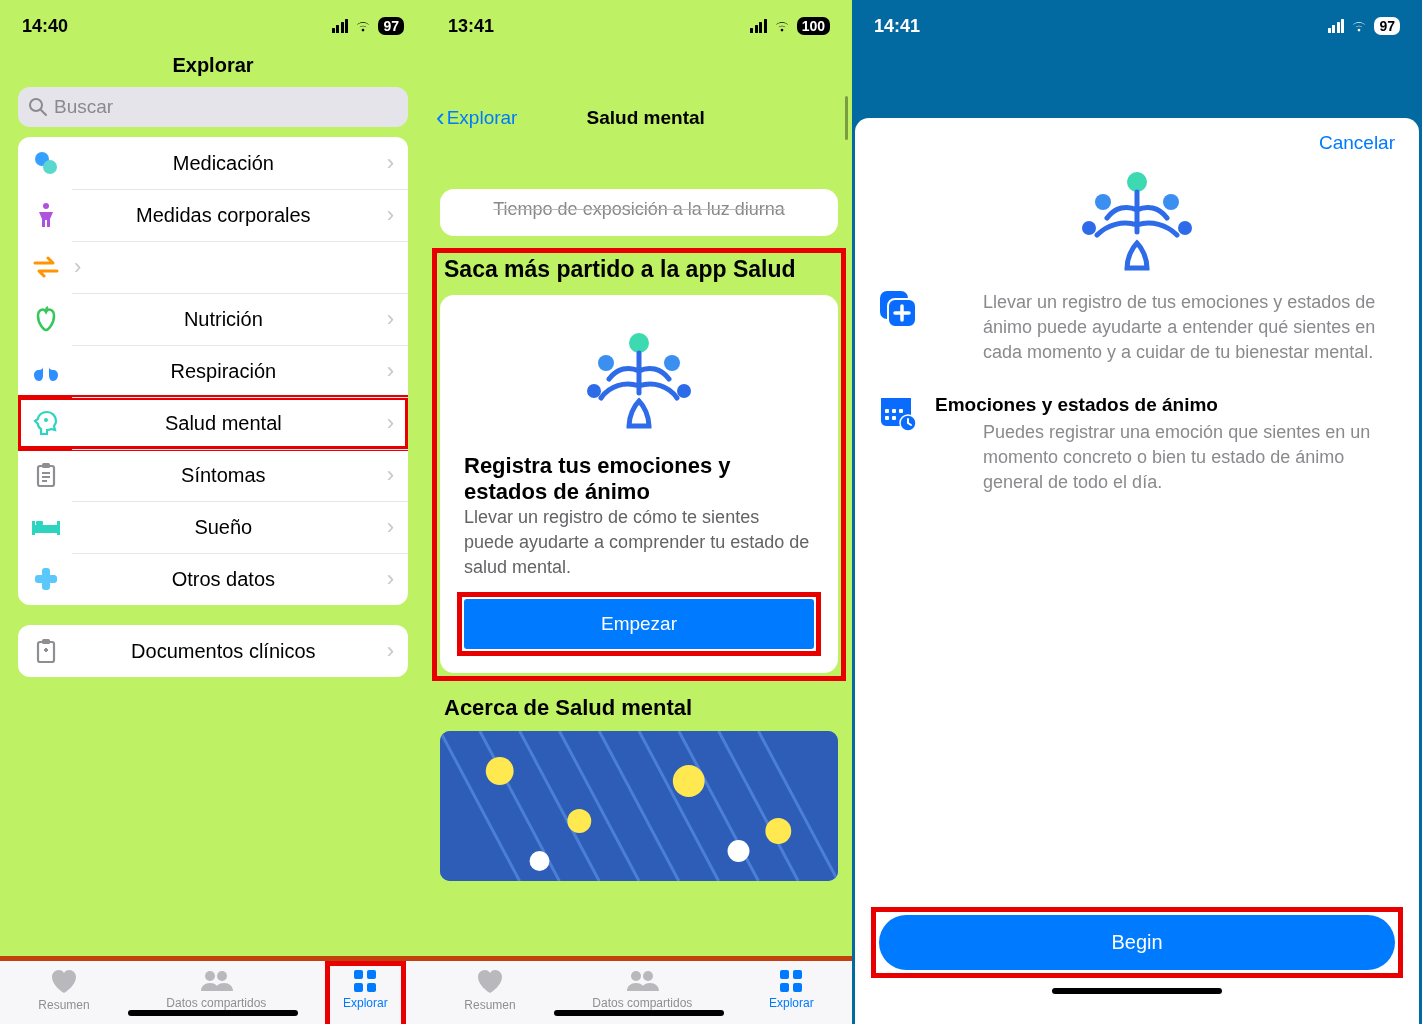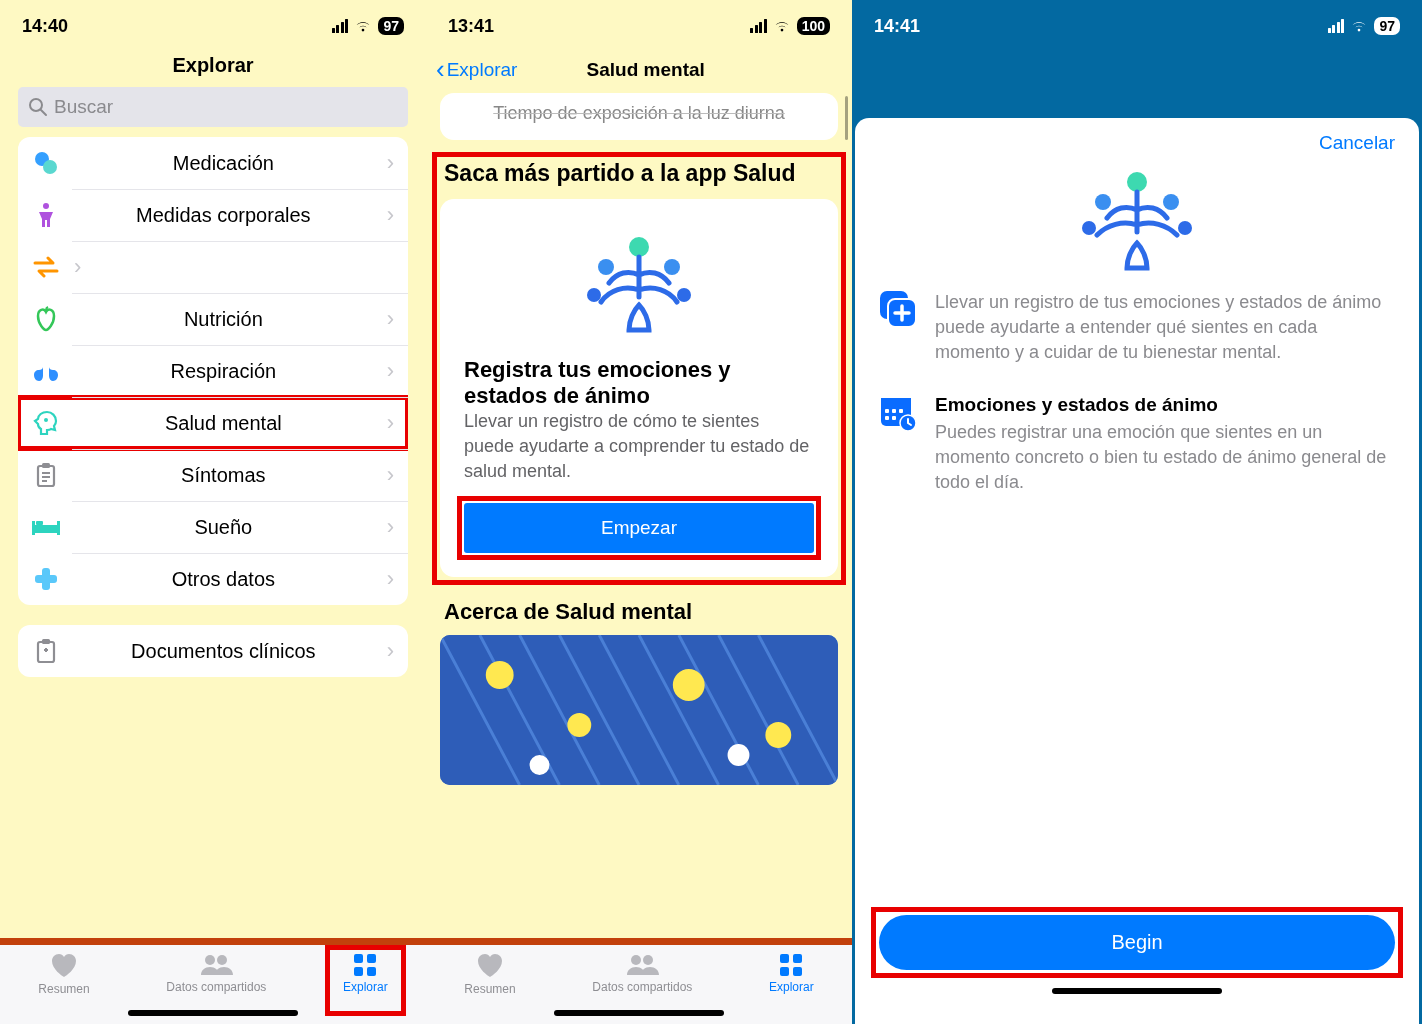--- a/index.html
+++ b/index.html
@@ -1,45 +1,45 @@
 <!DOCTYPE html>
 <html><head>
   <meta charset="utf-8">
   <style>
     * { margin: 0; padding: 0; box-sizing: border-box; font-family: -apple-system, BlinkMacSystemFont, 'Segoe UI', sans-serif; -webkit-font-smoothing: antialiased; }
     body { background: #fff; display: flex; width: 1422px; height: 1024px; overflow: hidden; }
-    .screen { position: relative; display: flex; flex-direction: column; background: #fef9c3; }
+    .screen { position: relative; display: flex; flex-direction: column; background: #bef264; }
     .screen-1 { width: 426px; }
-    .screen-2 { width: 426px; }
+    .screen-2 { width: 426px; gap: 48px; }
     .screen-3 { width: 570px; background: #0369a1; }
 
     
     .status-bar { display: flex; align-items: center; justify-content: space-between; padding: 8px 22px 4px; height: 48px; font-weight: 600; font-size: 18px; }
     .status-right { display: flex; align-items: center; gap: 6px; }
     .signal-bars { display: inline-flex; align-items: flex-end; gap: 1.5px; }
     .signal-bars span { width: 3px; background: #000; border-radius: 0.5px; display: inline-block; }
     .signal-bars span:nth-child(1){height:5px}.signal-bars span:nth-child(2){height:8px}.signal-bars span:nth-child(3){height:11px}.signal-bars span:nth-child(4){height:14px}
     .wifi-ico { width: 18px; height: 14px; }
     .battery-badge { background:#000; color:#fff; border-radius: 7px; padding: 1px 5px; font-size: 14px; font-weight: 700; display: inline-flex; align-items:center; }
     .status-dark .signal-bars span { background:#fff; }
     .status-dark { color:#fff; }
     .status-dark .battery-badge { background:#fff; color:#000; }
 
     
     .nav-title { text-align: center; font-weight: 600; font-size: 20px; padding: 6px 0 10px; }
     .search-wrap { padding: 0 18px 10px; }
-    .search-box { display:flex; align-items:center; gap:6px; background:#e4e4ea; border-radius:5px; padding: 9px 10px; color:#8a8a8e; font-size: 19px; }
+    .search-box { display:flex; align-items:center; gap:6px; background:#e4e4ea; border-radius:12px; padding: 9px 10px; color:#8a8a8e; font-size: 19px; }
     .list-group { background:#fff; margin: 0 18px 20px; border-radius: 12px; overflow:hidden; }
     .row { display:flex; align-items:center; gap:14px; padding: 13px 14px; position:relative; }
     .row + .row::before { content:""; position:absolute; left:54px; right:0; top:0; height:1px; background:#e5e5ea; }
     .row .label { flex:1; font-size: 20px; color:#000; }
     .chevron { color:#c7c7cc; font-size: 22px; }
     .icon-slot { width: 28px; display:flex; justify-content:center; }
     .highlight { outline: 5px solid #e80000; outline-offset: -3px; }
-    .tabbar { display:flex; align-items:flex-start; justify-content:space-around; border-top:7px solid #c2410c; background:#f7f7f9; padding: 8px 0 2px; height: 86px; }
+    .tabbar { display:flex; align-items:flex-start; justify-content:space-around; border-top:5px solid #c2410c; background:#f7f7f9; padding: 8px 0 2px; height: 68px; }
     .tab { display:flex; flex-direction:column; align-items:center; color:#8e8e93; font-size: 12px; gap:3px; }
     .tab.active { color:#007aff; }
     .home-ind { position:absolute; bottom:8px; left:50%; transform:translateX(-50%); width: 170px; height: 6px; background:#000; border-radius:4px; }
 
     
     .nav2 { display:flex; align-items:center; padding: 6px 10px 8px; gap: 2px; }
     .back-chev { color:#007aff; font-size: 26px; font-weight:300; }
     .back-label { color:#007aff; font-size: 19px; }
     .nav2-title { flex:1; text-align:center; font-size: 19px; font-weight:600; margin-left: -70px; }
     .s2-body { padding: 0 14px; overflow:hidden; flex:1; }
@@ -59,21 +59,21 @@
 
     
     .sheet { background:#fff; border-radius: 14px 14px 0 0; margin: 70px 3px 0; flex:1; display:flex; flex-direction:column; padding: 14px 24px 0; position:relative; }
     .sheet-head { display:flex; justify-content:flex-end; padding-bottom: 4px; }
     .cancel-link { color:#007aff; font-size: 19px; }
     .sheet-icon { display:flex; justify-content:center; padding: 12px 0 6px; }
     .sheet-title { text-align:center; font-size: 36px; font-weight:700; line-height:1.15; padding: 10px 8px 30px; }
     .info-row { display:flex; gap:18px; padding: 10px 0 18px; }
     .info-icon { flex-shrink:0; width: 38px; height:38px; }
     .info-text h4 { font-size: 19px; font-weight:600; margin-bottom: 4px; }
-    .info-text p { font-size: 18px; color:#8a8a8e; line-height:1.4; }
+    .info-text p { font-size: 18px; color:#8a8a8e; line-height:1.4;margin-left:48px; }
     .sheet-footer { margin-top:auto; padding: 12px 0 26px; }
     .begin-btn { width:100%; background:#007aff; color:#fff; border:none; border-radius: 28px; padding: 16px; font-size: 20px; font-weight:500; }
     .home-ind-sheet { width: 170px; height:6px; background:#000; border-radius:4px; margin: 0 auto 4px; }
 
     svg { display:block; }
   </style>
 </head>
 <body>
 
 <div class="screen screen-1">

